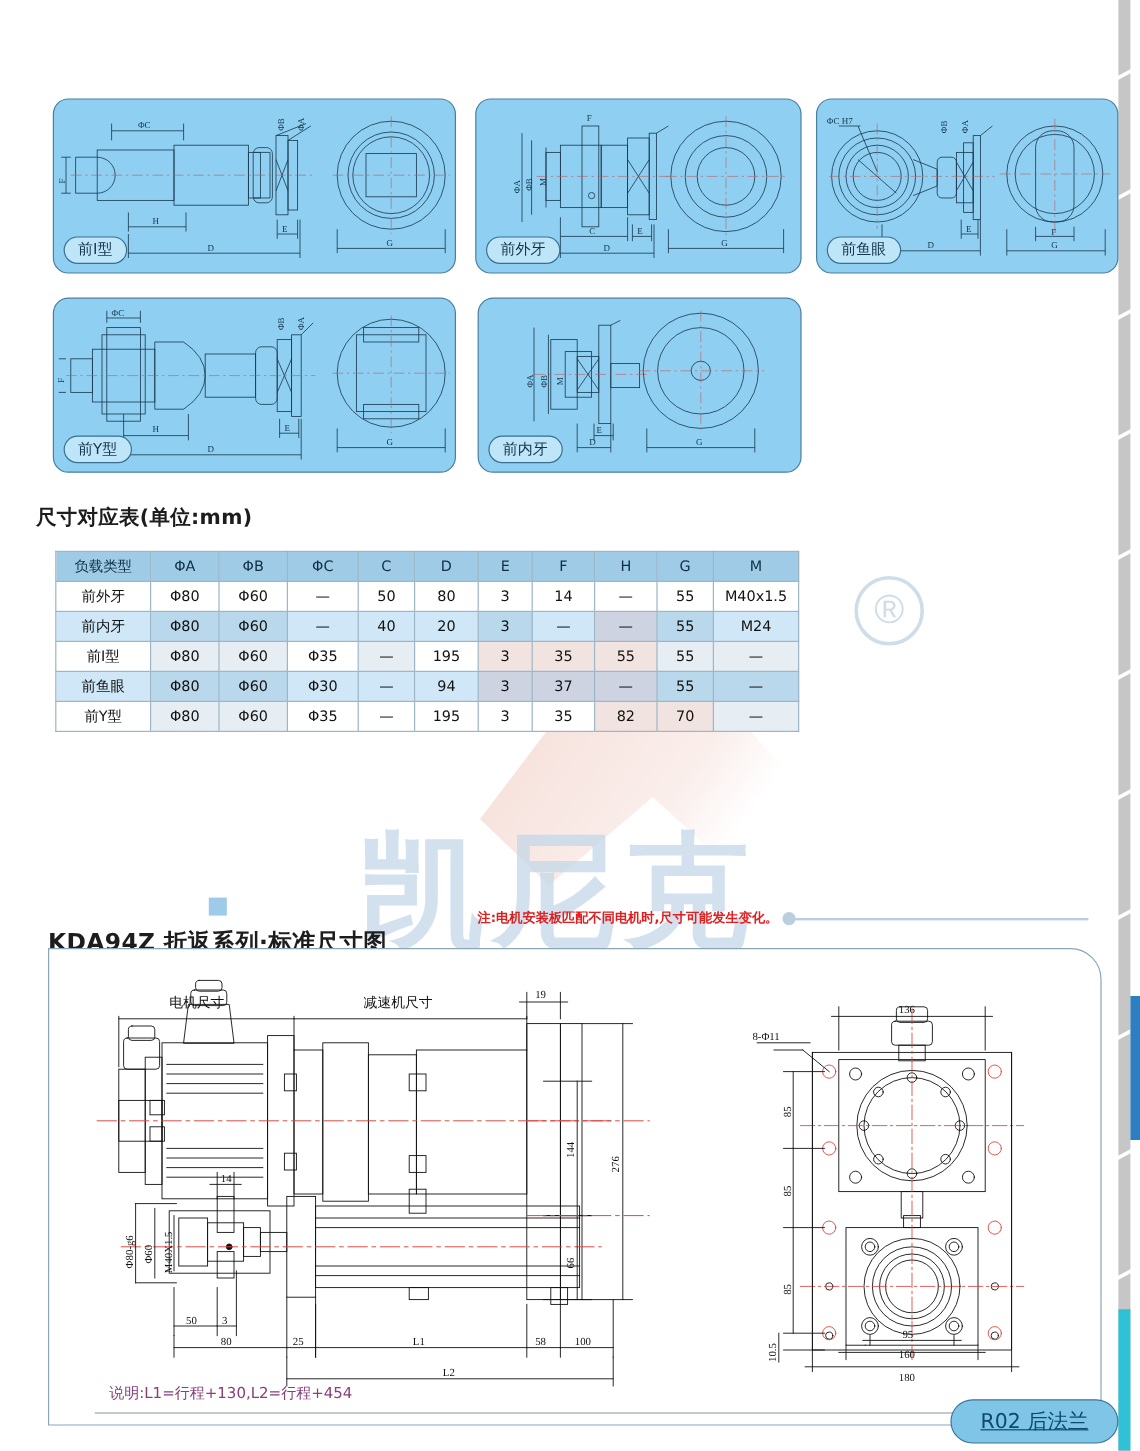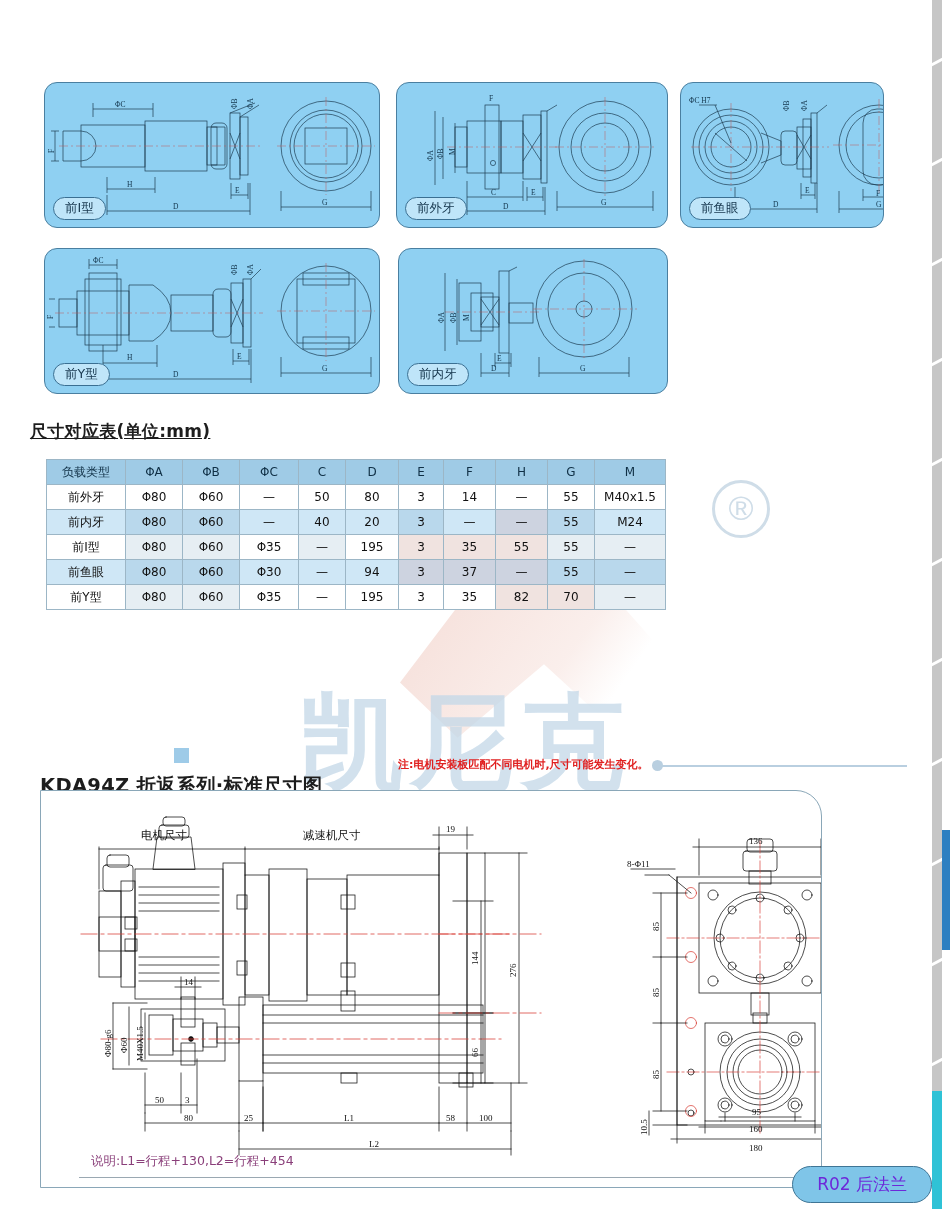--- a/index.html
+++ b/index.html
@@ -79,36 +79,37 @@
   table.dims tbody tr.odd td{background:#ffffff;}
   table.dims tbody tr.even td{background:#cfe7f6;}
   
   table.dims tbody tr.odd td.tint{background:#e6eef3;}
   table.dims tbody tr.even td.tint{background:#b9d8ec;}
   table.dims tbody tr.odd td.tint2{background:#f0e3e0;}
   table.dims tbody tr.even td.tint2{background:#cdd3e0;}
 
   
   .big-box{
-    position:absolute;left:40px;top:790px;width:782px;height:398px;
+    position:absolute;left:40px;top:790px;width:878px;height:398px;
     background:#ffffff;border:1px solid #8aa7b8;border-radius:0 0 0 0;z-index:5;
     box-sizing:border-box;overflow:hidden;
   }
   .big-box.rc{border-top-right-radius:26px;border-bottom-right-radius:0;}
   .big-svg{position:absolute;left:0;top:0;}
   .desc-note{
     position:absolute;left:50px;bottom:17px;font-size:12.5px;color:#8a3f7a;
     font-family:"DejaVu Sans",sans-serif;white-space:nowrap;z-index:8;
   }
   .desc-rule{position:absolute;left:38px;bottom:9px;width:720px;height:1.5px;background:#9aa8b2;z-index:7;}
   .r02{
     position:absolute;right:18px;bottom:6px;
     background:#7fc5e8;border:1.4px solid #3f7595;border-radius:24px;
-    padding:6px 24px;font-size:17px;color:#6d28d9;z-index:9;white-space:nowrap;
+    padding:6px 24px;font-size:17px;color:#0c4a6e;z-index:9;white-space:nowrap;
     font-family:"DejaVu Sans",sans-serif;
+    text-decoration:underline;
   }
   .dim-t{font-size:9px;font-family:"Liberation Serif","DejaVu Serif",serif;fill:#111;}
   .dim-cn{font-size:11.5px;font-family:"DejaVu Sans",sans-serif;fill:#111;}
 </style>
 </head>
 <body>
 
 <div class="page">
 
   <div class="watermark">
@@ -235,21 +236,21 @@
         <text transform="translate(58,72) rotate(-90)">M</text>
         <text x="94" y="112">C</text>
         <text x="106" y="126">D</text>
         <text x="134" y="112">E</text>
         <text x="204" y="122">G</text>
       </g>
     </svg>
     <div class="badge">前外牙</div>
   </div>
 
-  <div class="panel" style="left:680px;top:82px;width:204px;height:146px;">
+  <div class="panel" style="left:680px;top:82px;width:252px;height:146px;">
     <svg width="252" height="146" viewBox="0 0 252 146">
       <g stroke="#1d3c52" fill="none" stroke-width="0.7">
         <circle cx="50" cy="64" r="38"></circle>
         <circle cx="50" cy="64" r="32"></circle>
         <circle cx="50" cy="64" r="26"></circle>
         <circle cx="50" cy="64" r="20"></circle>
         <path d="M80 50 L100 58 L100 72 L80 80"></path>
         <rect x="100" y="48" width="16" height="34" rx="4"></rect>
         <rect x="116" y="44" width="14" height="42"></rect>
         <rect x="122" y="36" width="8" height="58"></rect>
@@ -381,21 +382,21 @@
         <text transform="translate(57,74) rotate(-90)">ΦB</text>
         <text transform="translate(70,72) rotate(-90)">M</text>
         <text x="92" y="122">D</text>
         <text x="98" y="112">E</text>
         <text x="181" y="122">G</text>
       </g>
     </svg>
     <div class="badge">前内牙</div>
   </div>
 
-  <div style="position:absolute;left:30px;top:420px;z-index:6;text-decoration:underline;">
+  <div style="position:absolute;left:30px;top:420px;z-index:6;">
     <span class="sec-title" style="font-size:17px;">尺寸对应表(单位:mm)</span>
   </div>
 
   <div class="tbl-wrap">
     <table class="dims">
       <thead>
         <tr>
           <th class="c0" style="width:74px">负载类型</th>
           <th style="width:52px">ΦA</th>
           <th style="width:52px">ΦB</th>

